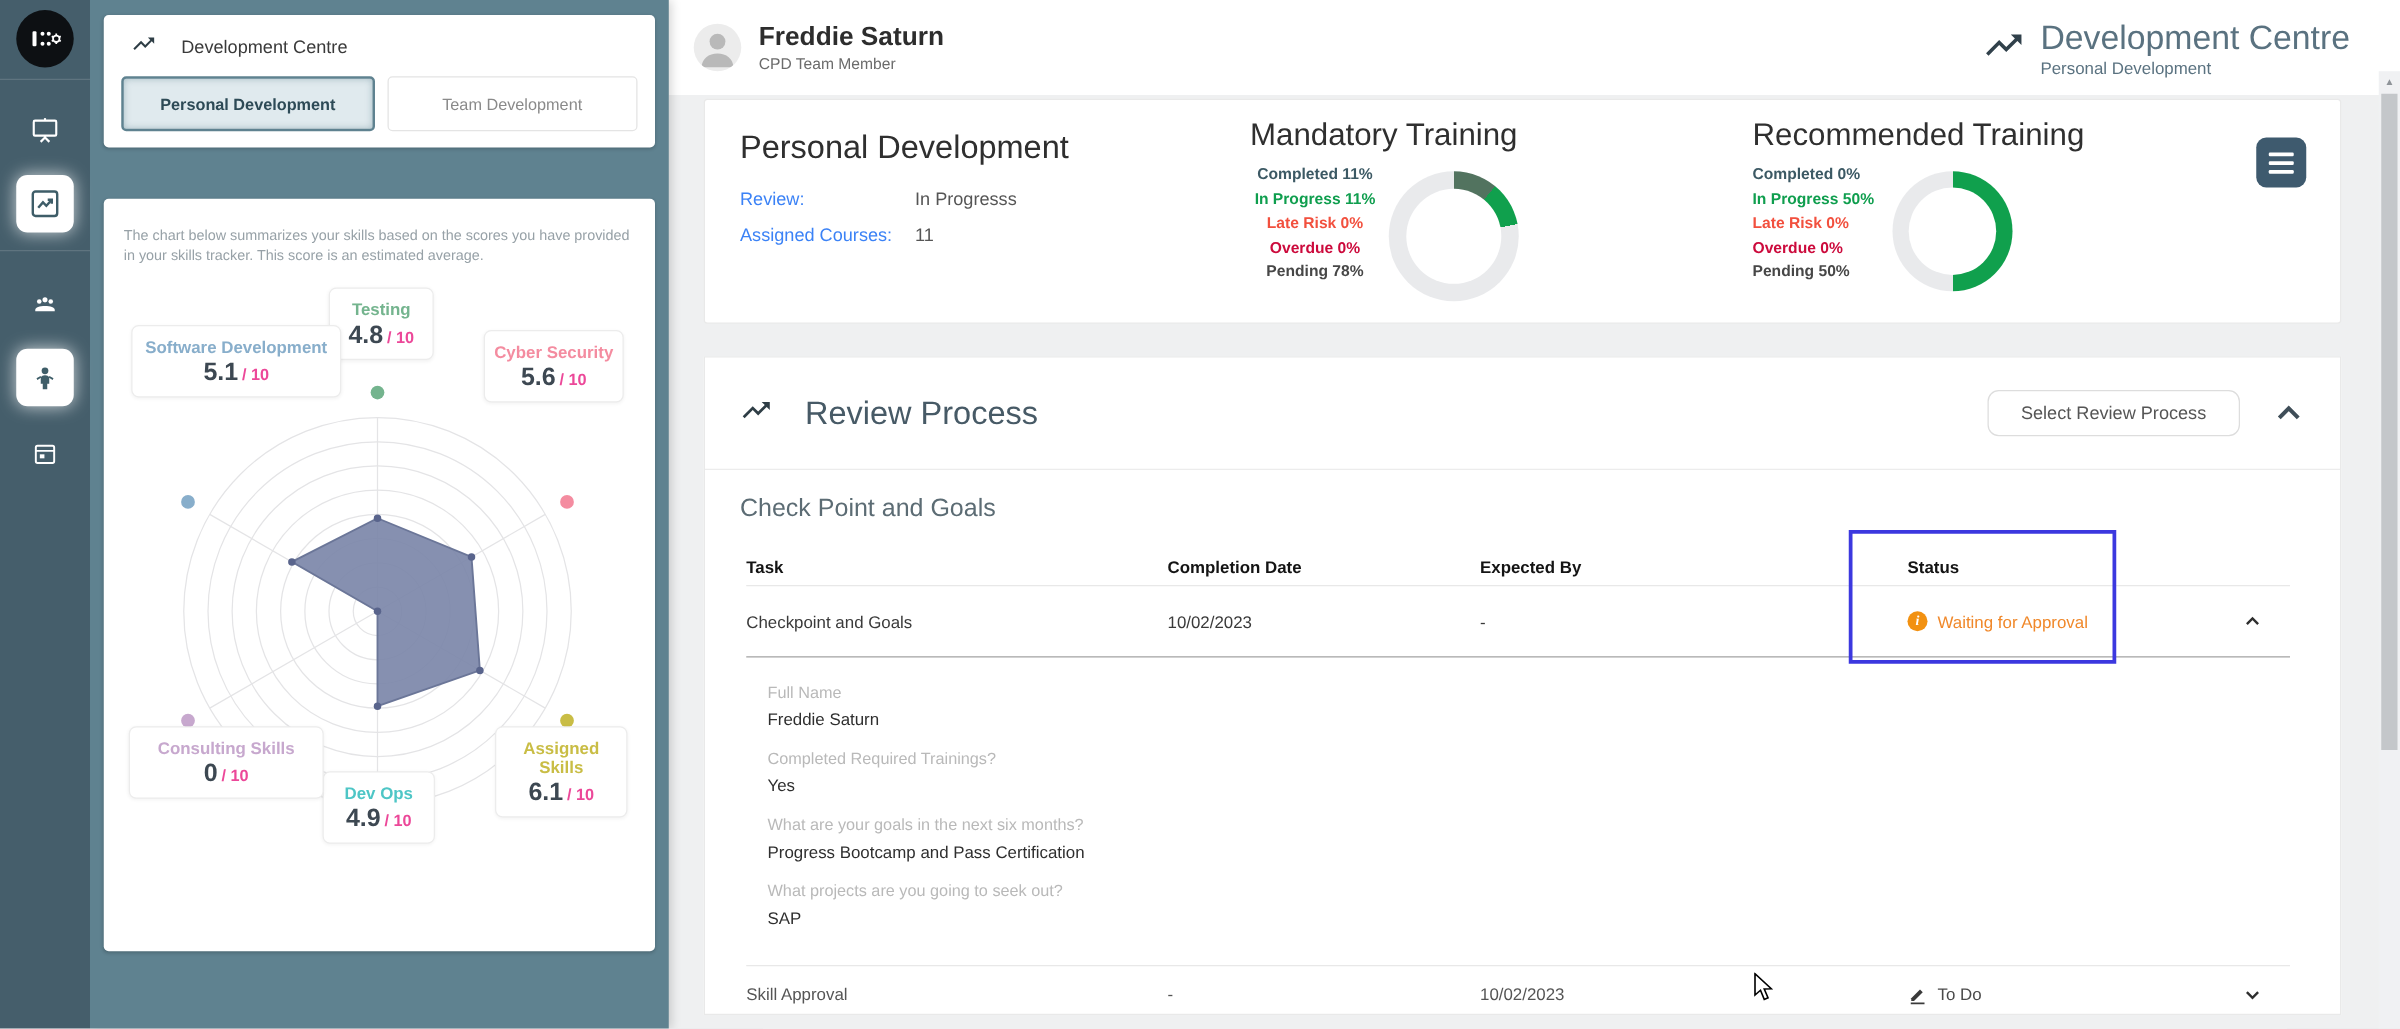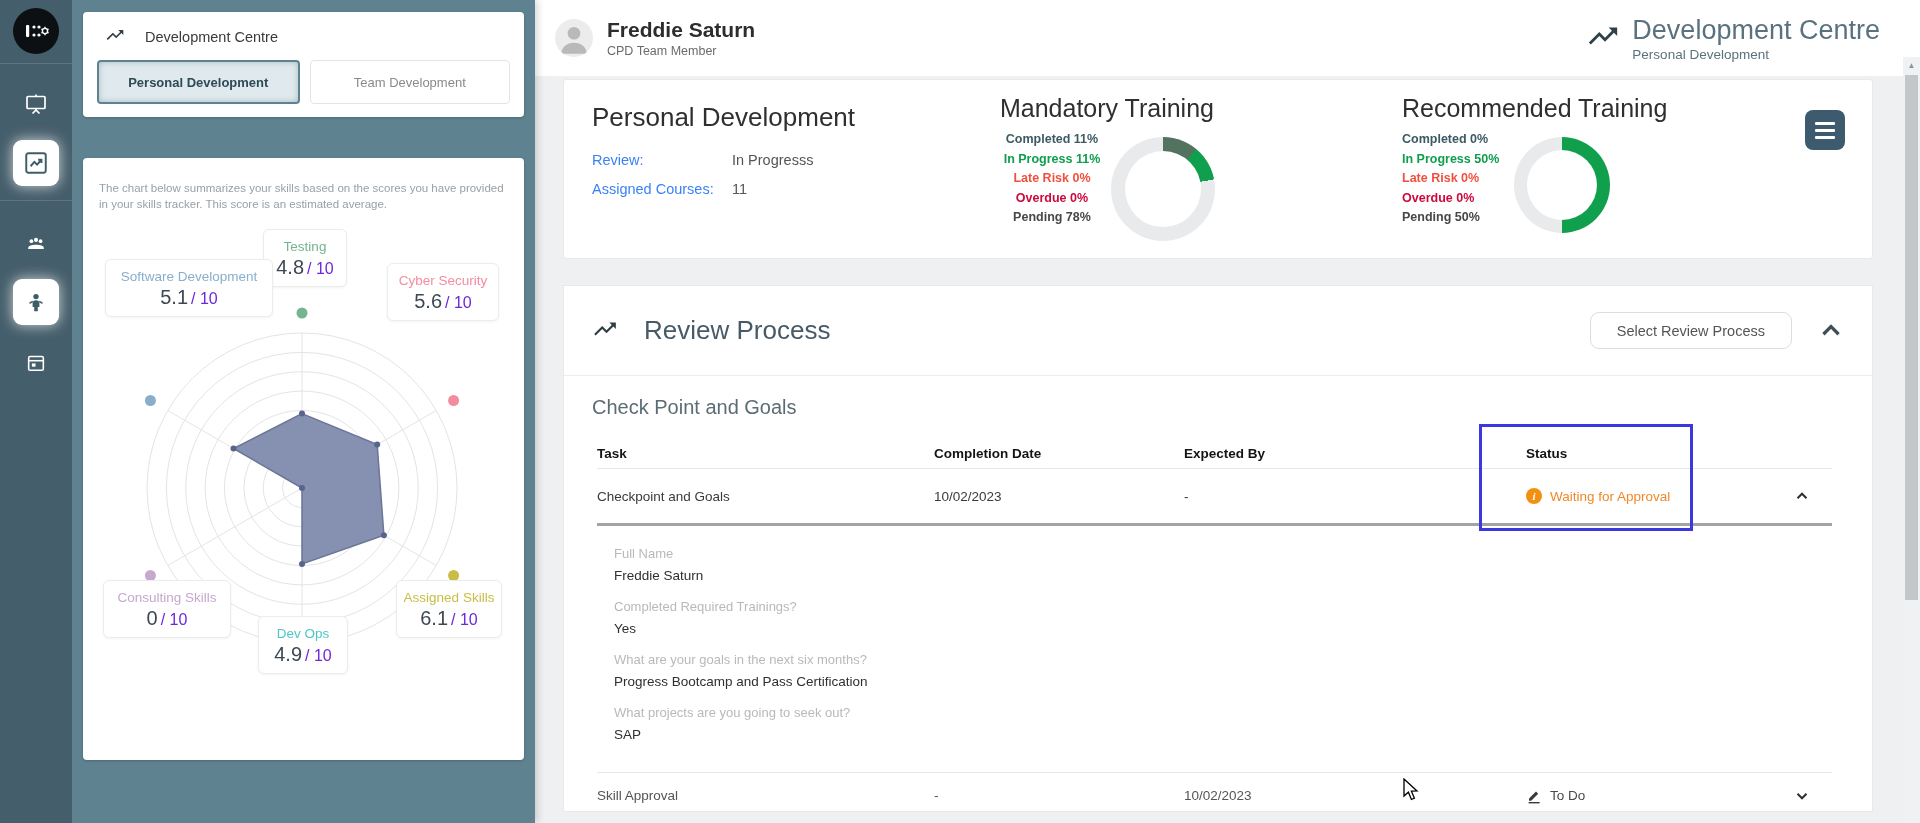--- a/index.html
+++ b/index.html
@@ -21,30 +21,30 @@
   .trend-ic { color:#2f3e46; }
   .tabs { display:flex; gap:10px; margin-top:11px; }
   .tab-btn { flex:1; height:44px; border-radius:4px; font-size:13px; display:flex; align-items:center; justify-content:center; cursor:pointer; }
   .tab-btn.active { background:#e0eaee; border:2px solid #5f8290; box-shadow:inset 0 0 6px rgba(95,130,144,.45); color:#2d4a56; font-weight:bold; }
   .tab-btn.inactive { background:#fff; border:1px solid #e4e4e4; color:#8a8a8a; }
   .stats-card { margin-top:41px; height:602px; }
   .stats-desc { font-size:11.5px; color:#97a1a7; line-height:1.4; margin-top:9px; padding-left:2px; }
 
   .radar-wrap { position:relative; height:505px; margin-top:4px; }
   #radar-svg { position:absolute; left:-15px; top:52px; width:440px; height:440px; }
-  .skill-card { position:absolute; background:#fff; border:1px solid #ececec; border-radius:6px; padding:9px 4px 7px; text-align:center; box-shadow:0 1px 3px rgba(0,0,0,.05); }
+  .skill-card { position:absolute; background:#fff; border:1px solid #ececec; border-radius:6px; padding:9px 4px 7px; text-align:center; box-shadow:0 1px 3px rgba(0,0,0,.05);font-weight:bold; }
   .skill-name { font-size:13.5px; }
   .skill-score { margin-top:2px; color:#3d4852; }
   .skill-val { font-size:20px; }
-  .skill-den { font-size:16px; color:#6d28d9; margin-left:3px; }
+  .skill-den { font-size:13px; color:#ec4899; margin-left:3px; }
   .sp0{left:166px;top:13px;width:84px;}
   .sp1{left:290px;top:47px;width:112px;}
   .sp2{left:299px;top:364px;width:106px;}
   .sp3{left:161px;top:400px;width:90px;}
-  .sp4{left:6px;top:364px;width:128px;}
+  .sp4{left:6px;top:364px;width:156px;}
   .sp5{left:8px;top:43px;width:168px;}
 
   
   .main { position:absolute; left:535px; right:0; top:0; height:100%; }
   .main-header { height:76px; background:#fff; display:flex; align-items:center; justify-content:space-between; padding:0 40px 0 20px; }
   .user-block { display:flex; align-items:center; gap:14px; }
   .avatar { width:38px; height:38px; border-radius:50%; background:#ececec; overflow:hidden; display:flex; align-items:flex-end; justify-content:center; }
   .user-name { font-size:21px; font-weight:bold; color:#2d2d2d; }
   .user-role { font-size:12.5px; color:#6b6b6b; margin-top:2px; }
   .brand-block { display:flex; align-items:center; gap:12px; }
@@ -78,21 +78,21 @@
   .review-card { position:absolute; left:28px; top:209px; width:1310px; height:527px; background:#fff; border:1px solid #e9e9e9; overflow:hidden; }
   .rp-head { height:90px; display:flex; align-items:center; padding:0 28px; border-bottom:1px solid #ececec; }
   .rp-title { font-size:26px; color:#475a66; margin-left:26px; }
   .rp-spacer { flex:1; }
   .select-btn { height:37px; padding:0 26px; border:1px solid #ddd; border-radius:9px; background:#fff; color:#555; font-size:14.5px; display:flex; align-items:center; cursor:pointer; font-family:"Liberation Sans", sans-serif; }
   .rp-collapse { margin-left:26px; cursor:pointer; color:#3f4e58; display:flex; }
   .rp-sub { font-size:20px; color:#5c6c74; margin:20px 0 0 28px; }
   .rp-table { margin:20px 40px 0 33px; }
   .t-head, .t-row { display:grid; grid-template-columns:337px 250px 342px 245px 1fr; align-items:center; }
   .t-head { height:30px; font-size:13.5px; font-weight:bold; color:#141414; border-bottom:1px solid #e8e8e8; }
-  .t-row { height:57px; font-size:13.5px; color:#3a3a3a; border-bottom:3px solid #a3a3a3; }
+  .t-row { height:57px; font-size:13.5px; color:#3a3a3a; border-bottom:1px solid #a3a3a3; }
   .t-row.last { border-bottom:none; border-top:1px solid #e8e8e8; height:46px; color:#555; }
   .status-cell { display:flex; align-items:center; gap:8px; font-size:13.5px; }
   .info-icon { width:16px; height:16px; border-radius:50%; color:#fff; font-size:11px; font-weight:bold; display:flex; align-items:center; justify-content:center; font-family:"Liberation Serif", serif; font-style:italic; }
   .row-chevron { display:flex; justify-content:center; color:#2f2f2f; cursor:pointer; }
   .details { padding:20px 0 14px 17px; }
   .qa { margin-bottom:16px; }
   .qa-q { font-size:13px; color:#b9b9b9; margin-bottom:7px; }
   .qa-a { font-size:13.5px; color:#2f2f2f; }
   .status-highlight { position:absolute; left:915px; top:138px; width:214px; height:107px; border:3px solid #3c38df; pointer-events:none; }
 

